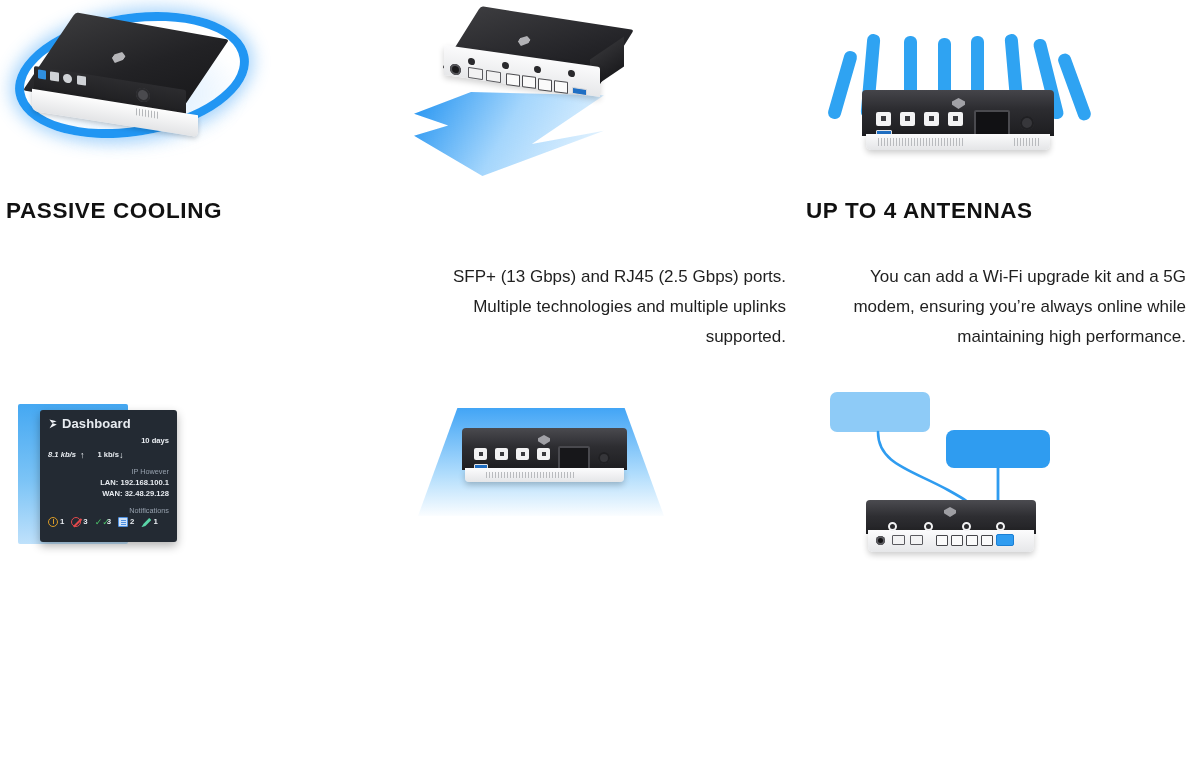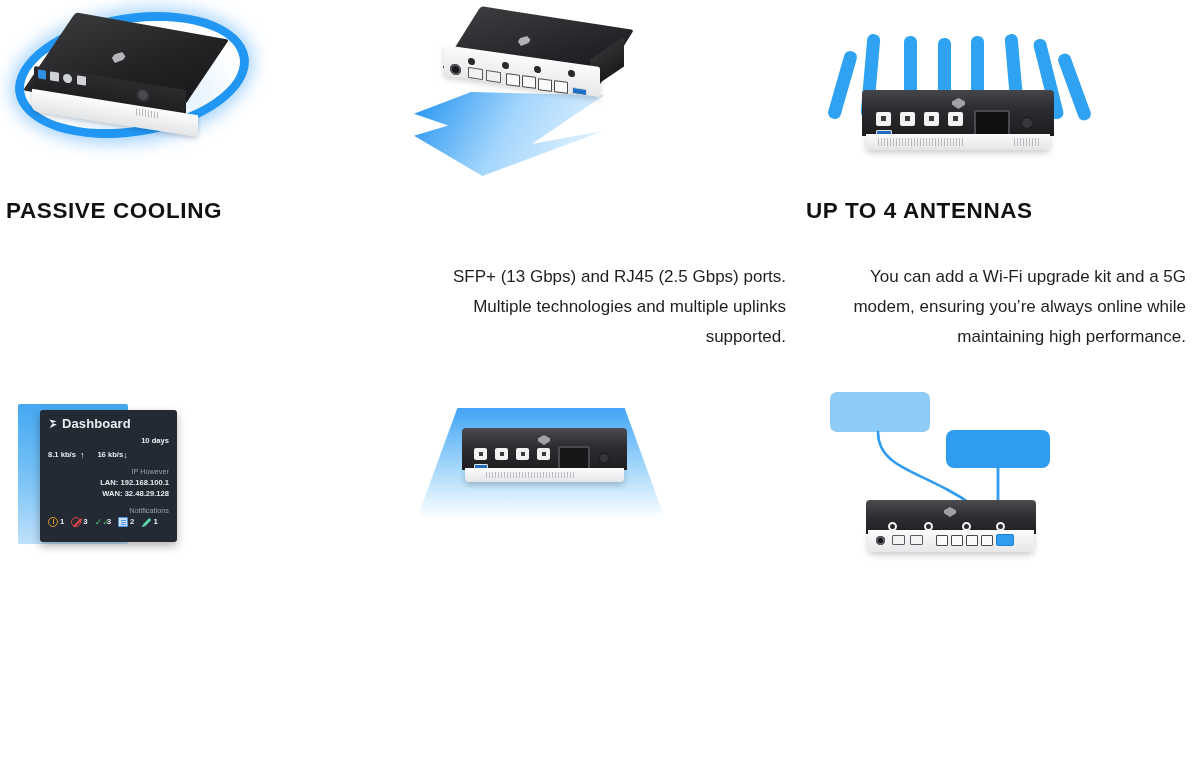--- a/index.html
+++ b/index.html
@@ -167,21 +167,21 @@
   }
   .disp-row { display: flex; align-items: center; gap: 4px; }
   .disp-head { margin-bottom: 6px; }
   .disp-logo {
     width: 10px; height: 10px; background: #f0f3f7;
     clip-path: polygon(14% 6%, 86% 24%, 40% 42%, 88% 56%, 16% 94%, 44% 48%);
   }
   .disp-title { font-size: 13px; letter-spacing: .1px; }
   .disp-uptime { margin-bottom: 6px; font-size: 7.6px; }
   .disp-rates { margin-bottom: 8px; gap: 0; font-size: 7.6px; }
-  .disp-rates .up { margin-right: 4px; }
+  .disp-rates .up { margin-right: 4px; font-style: italic; }
   .disp-rates .arrow { font-weight: normal; font-size: 9px; margin-right: 13px; }
   .disp-rates .arrow2 { font-weight: normal; font-size: 9px; }
   .disp-label { color: #96a0ad; font-weight: normal; font-size: 7.3px; margin-bottom: 3px; }
   .disp-ip { margin-bottom: 3px; font-size: 7.6px; }
   .disp-ip.last { margin-bottom: 9px; }
   .disp-notifs { display: flex; align-items: center; gap: 2px; font-size: 7.8px; }
   .nicon { width: 10px; height: 10px; display:inline-block; position: relative; }
   .nicon + span { margin-right: 5px; }
   .ic-power { border: 1.6px solid #d99b27; border-radius: 50%; box-sizing: border-box; }
   .ic-power::after { content:""; position:absolute; left:3.5px; top:.3px; width:1.6px; height:5px; background:#d99b27; }
@@ -338,21 +338,21 @@
         <div class="disp-glow"></div>
         <div class="disp-panel">
           <div class="disp-row disp-head">
             <span class="disp-logo"></span>
             <span class="disp-title">Dashboard</span>
           </div>
           <div class="disp-uptime">10 days</div>
           <div class="disp-row disp-rates">
             <span class="up">8.1 kb/s</span>
             <span class="arrow">↑</span>
-            <span>16 kb/s</span>
+            <span>1 kb/s</span>
             <span class="arrow2">↓</span>
           </div>
           <div class="disp-label">IP However</div>
           <div class="disp-ip">LAN: 192.168.100.1</div>
           <div class="disp-ip last">WAN: 32.48.29.128</div>
           <div class="disp-label">Notifications</div>
           <div class="disp-notifs">
             <span class="nicon ic-power"></span>
             <span>1</span>
             <span class="nicon ic-ban"></span>

